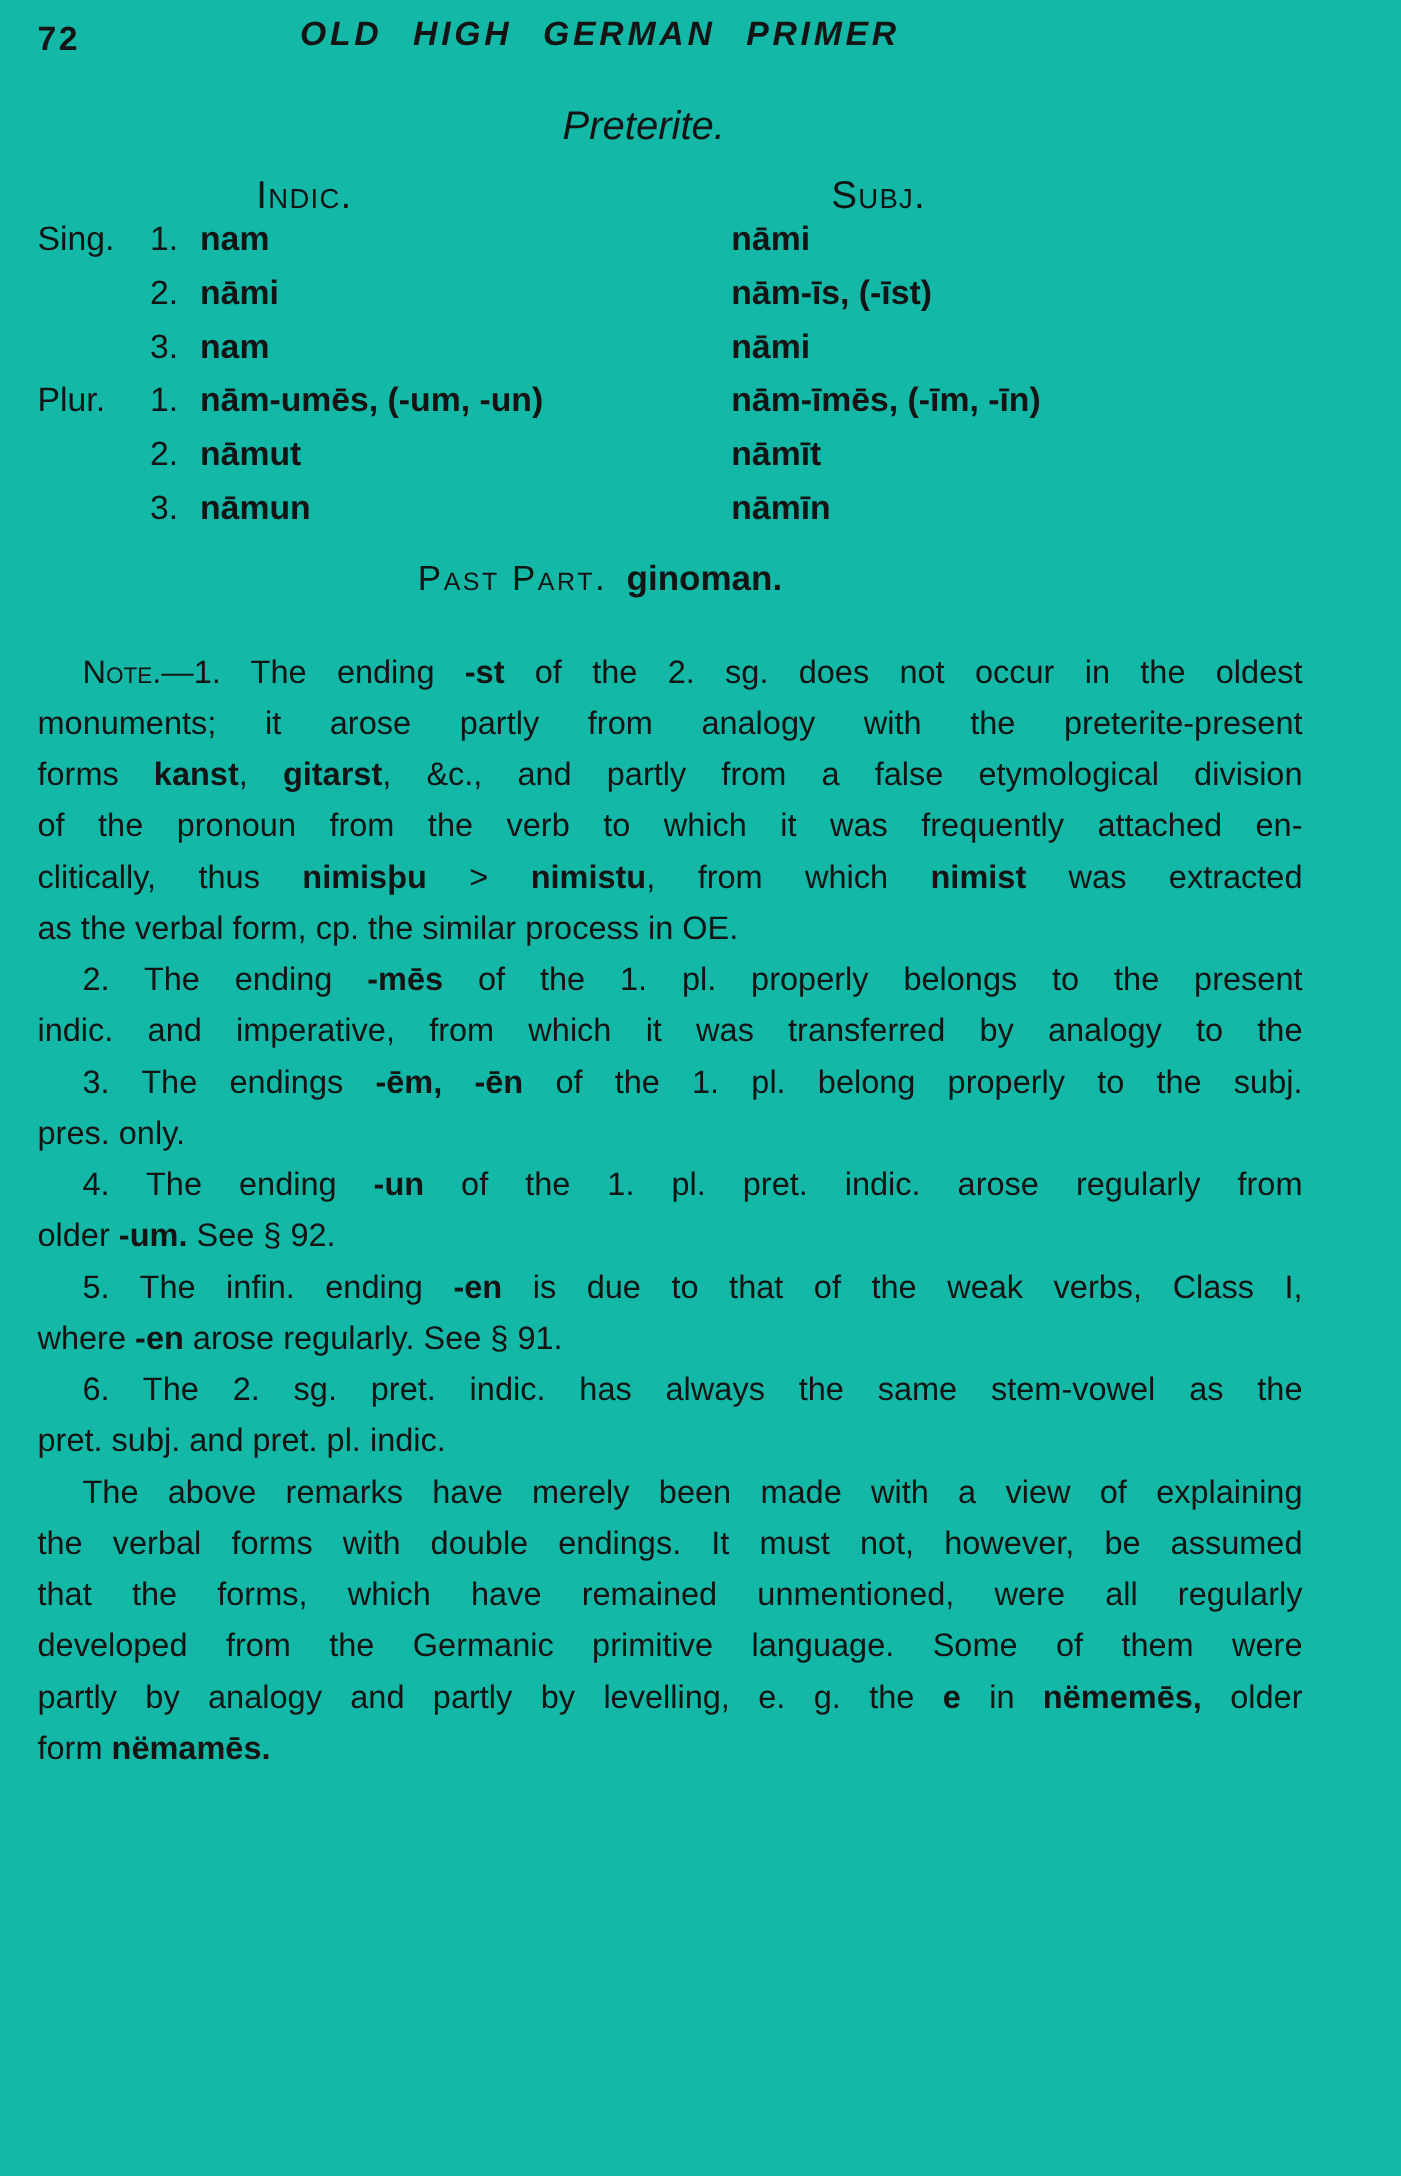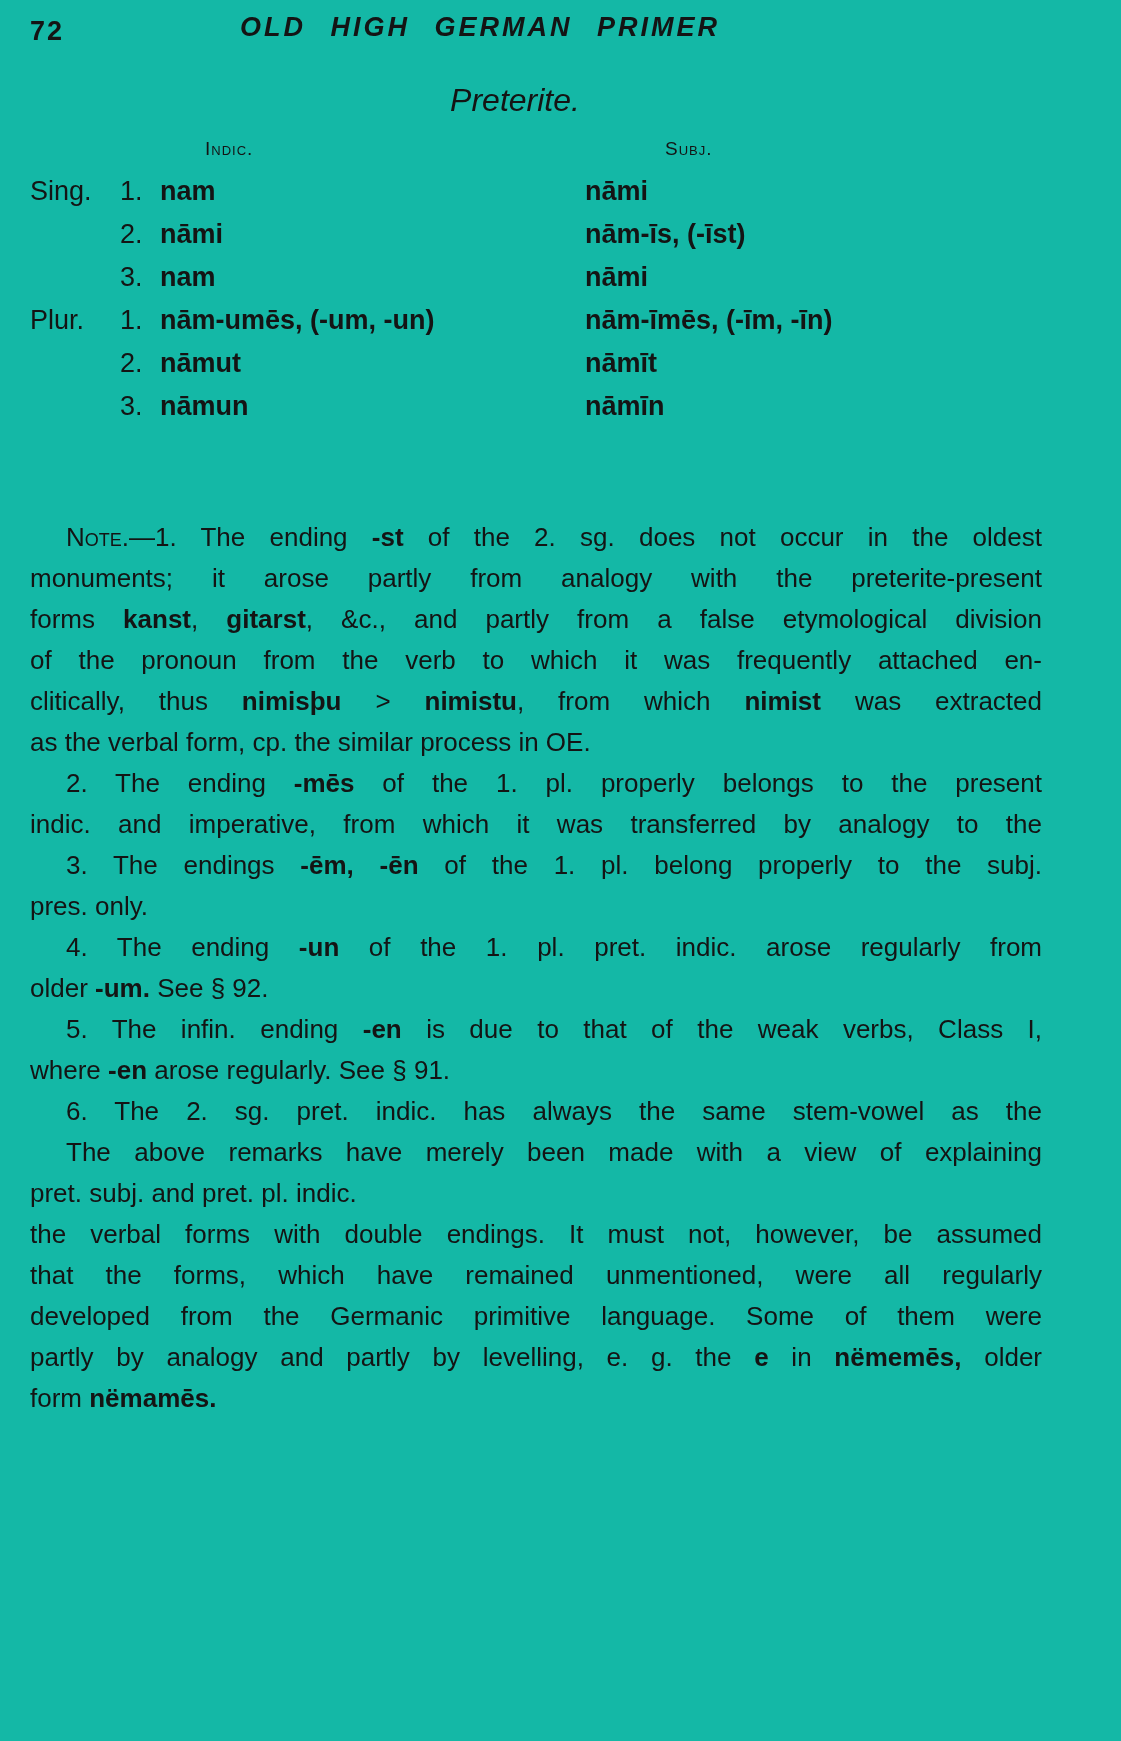--- a/index.html
+++ b/index.html
@@ -18,21 +18,21 @@
     position:absolute;left:0;top:0;width:960px;text-align:center;
     font-style:italic;font-weight:bold;font-size:27px;
     letter-spacing:3px;word-spacing:14px;
   }
   
   .section-title{
     position:absolute;top:82px;left:0;width:1030px;margin:0;
     text-align:center;font-style:italic;font-weight:normal;font-size:32px;
   }
   
-  .col-header{position:absolute;top:138px;font-size:19px;font-variant:small-caps;letter-spacing:1px;}
+  .col-header{position:absolute;top:138px;font-size:31px;font-variant:small-caps;letter-spacing:1px;}
   .col-header.indic{left:205px;}
   .col-header.subj{left:665px;}
   .paradigm{position:absolute;top:176px;left:0;width:100%;}
   .prow{position:relative;height:43px;font-size:27px;}
   .prow .group{position:absolute;left:30px;}
   .prow .num{position:absolute;left:120px;}
   .prow .indic-form{position:absolute;left:160px;font-weight:bold;}
   .prow .subj-form{position:absolute;left:585px;font-weight:bold;}
   .past-part{
     position:absolute;top:447px;left:0;width:960px;text-align:center;font-size:28px;
@@ -97,39 +97,43 @@
         <span class="subj-form">nāmīt</span>
       </div>
       <div class="prow">
         <span class="group"></span>
         <span class="num">3.</span>
         <span class="indic-form">nāmun</span>
         <span class="subj-form">nāmīn</span>
       </div>
     </div>
 
+  <div class="past-part">
+    <span class="sc">Past Part.</span>
+    <b>&nbsp;<span>ginoman.</span></b>
+  </div>
 
   <div class="notes" id="notes-block">
       <div class="line first"><span class="sc">Note.</span>—1.  The ending <b>-st</b> of the 2. sg. does not occur in the oldest</div>
       <div class="line">monuments;  it arose partly from analogy with the preterite-present</div>
       <div class="line">forms <b>kanst</b>, <b>gitarst</b>, &amp;c., and partly from a false etymological division</div>
       <div class="line">of the pronoun from the verb to which it was frequently attached en-</div>
       <div class="line">clitically, thus <b>nimisþu</b> &gt; <b>nimistu</b>, from which <b>nimist</b> was extracted</div>
       <div class="line last">as the verbal form, cp. the similar process in OE.</div>
       <div class="line first">2.  The ending <b>-mēs</b> of the 1. pl. properly belongs to the present</div>
       <div class="line">indic. and imperative, from which it was transferred by analogy to the</div>
       <div class="line first">3.  The endings <b>-ēm, -ēn</b> of the 1. pl. belong properly to the subj.</div>
       <div class="line last">pres. only.</div>
       <div class="line first">4.  The ending <b>-un</b> of the 1. pl. pret. indic. arose regularly from</div>
       <div class="line last">older <b>-um.</b>   See § 92.</div>
       <div class="line first">5.  The infin. ending <b>-en</b> is due to that of the weak verbs, Class I,</div>
       <div class="line last">where <b>-en</b> arose regularly.   See § 91.</div>
       <div class="line first">6.  The 2. sg. pret. indic. has  always the same stem-vowel as the</div>
+      <div class="line last">pret. subj. and pret. pl. indic.</div>
       <div class="line first">The above remarks have merely been made with a view of explaining</div>
-      <div class="line last">pret. subj. and pret. pl. indic.</div>
       <div class="line">the verbal forms with double endings.  It must not, however, be assumed</div>
       <div class="line">that the forms, which have remained unmentioned, were all  regularly</div>
       <div class="line">developed from the Germanic primitive language.   Some of them were</div>
       <div class="line">partly by analogy and partly by levelling, e. g. the <b>e</b> in <b>nëmemēs,</b> older</div>
       <div class="line last">form <b>nëmamēs.</b></div>
     </div>
 
 </div>
 
 </body></html>

